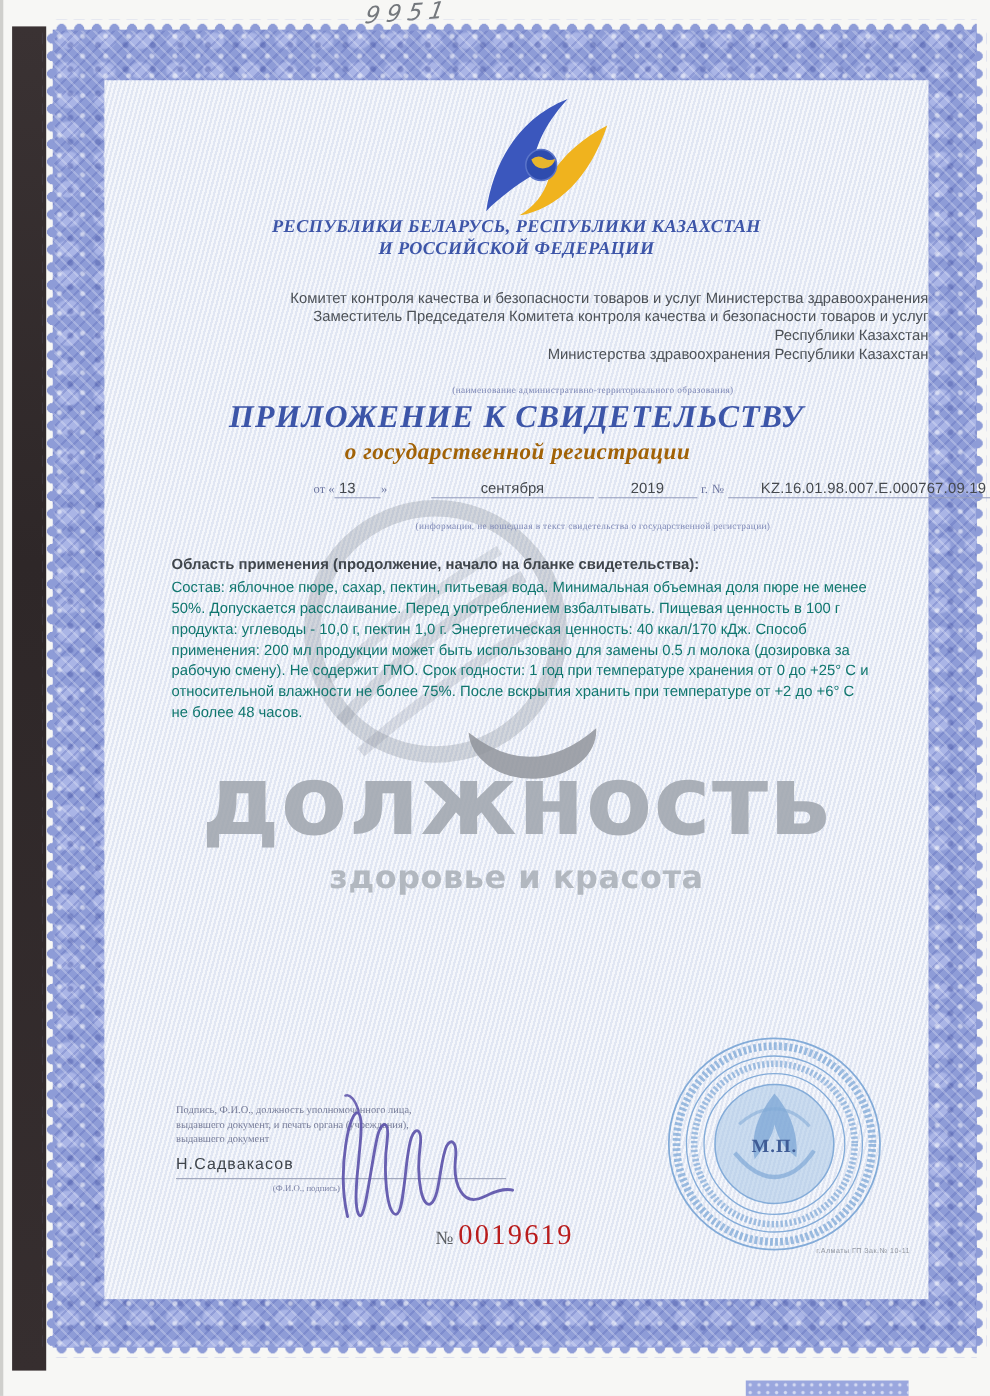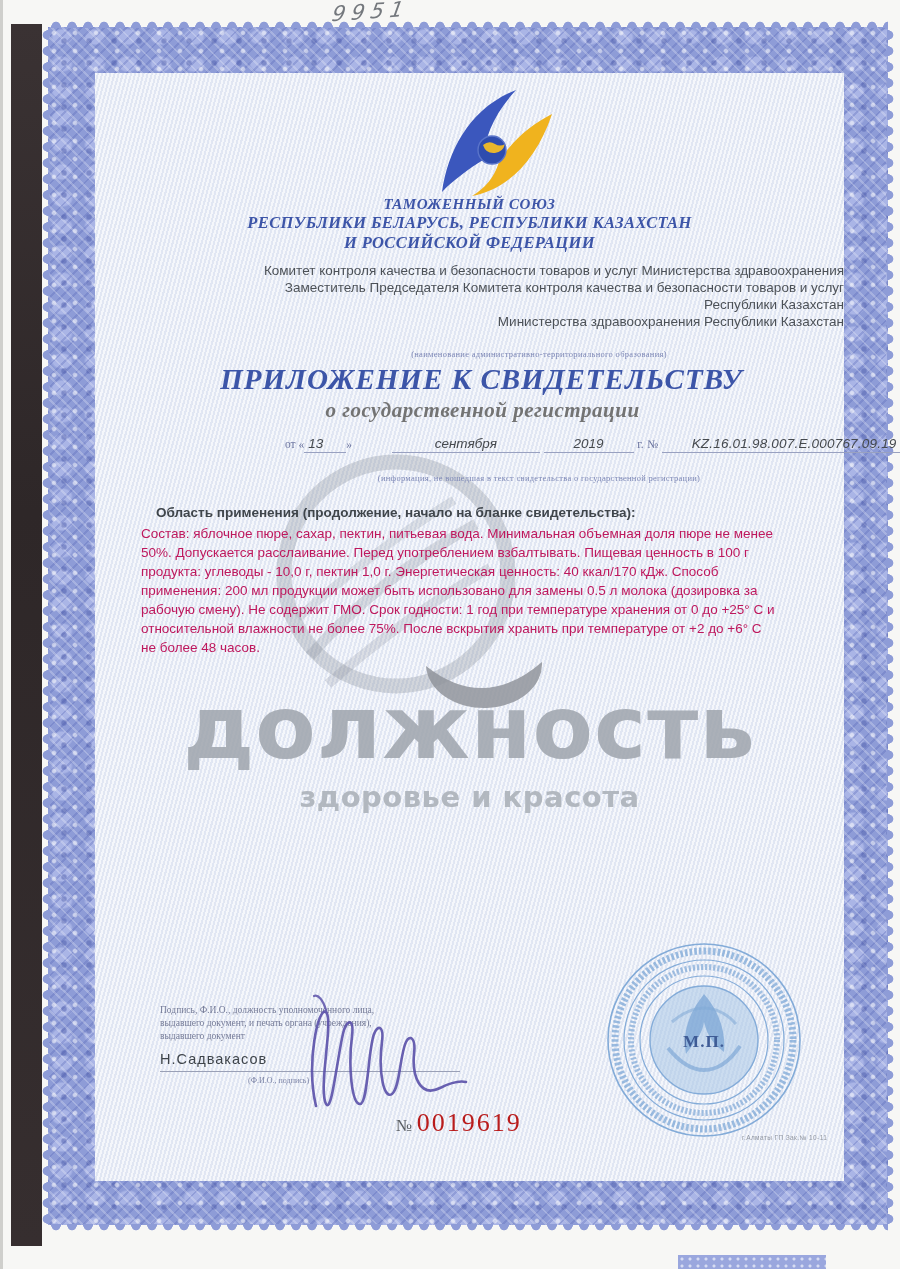--- a/index.html
+++ b/index.html
@@ -70,37 +70,37 @@
   .authority{position:absolute;left:95px;top:262px;width:749px;text-align:right;
     font-size:13.5px;color:#4c5157;line-height:17px;}
   .caption-sm{
     position:absolute;width:866px;left:106px;text-align:center;
     font-family:"Liberation Serif",serif;font-size:8.5px;color:#7e88b6;letter-spacing:.3px;
   }
   .caption-territory{top:349px;}
   .caption-info{top:473px;}
   .doc-title{position:absolute;left:95px;top:363px;width:749px;text-align:center;
     font-family:"Liberation Serif",serif;font-weight:700;font-style:italic;color:#3c55a8;
-    font-size:29px;letter-spacing:1px;margin-left:12px;}
-  .doc-subtitle{position:absolute;left:108px;top:398px;width:749px;text-align:center;
-    font-family:"Liberation Serif",serif;font-weight:700;font-style:italic;color:#737373;
+    font-size:29px;letter-spacing:1px;}
+  .doc-subtitle{position:absolute;left:96px;top:398px;width:749px;text-align:center;
+    font-family:"Liberation Serif",serif;font-weight:700;font-style:italic;color:#a16207;
     font-size:21px;letter-spacing:.5px;}
   
   .date-line{position:absolute;left:285px;top:436px;width:520px;font-size:13.5px;color:#45494e;white-space:nowrap;}
   .date-line .lbl{font-family:"Liberation Serif",serif;font-size:11.5px;color:#6b749f;}
-  .date-line .fill{display:inline-block;text-align:center;border-bottom:1px solid #99a1c0;padding:0 4px 1px 4px;font-style:italic;}
+  .date-line .fill{display:inline-block;text-align:center;border-bottom:1px solid #99a1c0;padding:0 4px 1px 4px;}
   .fill.day{min-width:34px;text-align:left;}
   .fill.month{min-width:140px;margin-left:36px;}
   .fill.year{min-width:82px;}
   .fill.num{min-width:256px;letter-spacing:.2px;}
   
   .app-heading{position:absolute;left:156px;top:505px;width:636px;
     font-size:13.5px;font-weight:700;color:#3f454b;}
-  .app-text{position:absolute;left:141px;top:524px;width:636px;
-    font-size:13.5px;color:#be185d;line-height:19px;}
+  .app-text{position:absolute;left:156px;top:524px;width:636px;
+    font-size:13.5px;color:#0f766e;line-height:19px;}
   
   .sig-caption{position:absolute;left:160px;top:1004px;width:320px;
     font-family:"Liberation Serif",serif;font-size:9.5px;color:#767c98;line-height:13px;}
   .sig-name{position:absolute;left:160px;top:1051px;width:300px;
     font-size:14.5px;color:#3e444a;letter-spacing:1px;border-bottom:1px solid #9aa0b6;
     padding-bottom:4px;}
   .sig-name-caption{position:absolute;left:248px;top:1076px;
     font-family:"Liberation Serif",serif;font-size:8px;color:#7d84a6;}
   .sig-ink{position:absolute;left:268px;top:988px;width:210px;height:135px;}
   
@@ -146,21 +146,20 @@
 
   <svg class="logo" viewBox="0 0 128 108">
     <path d="M14,104 C20,62 42,20 88,2 C66,26 57,48 55,72 C42,80 24,93 14,104 Z" fill="#3b57bd"></path>
     <path d="M124,26 C104,36 84,52 71,74 C66,90 57,100 44,108 C78,102 108,74 124,26 Z" fill="#f0b31e"></path>
     <circle cx="64" cy="62" r="14" fill="#2e4cae"></circle>
     <path d="M55,57 q6,-5 12,-1 q5,3 10,0 q-2,8 -10,9 q-9,1 -12,-8 Z" fill="#e8b62d"></path>
     <circle cx="64" cy="62" r="14" fill="none" stroke="#5a74c9" stroke-width="1.4"></circle>
   </svg>
 
   <div class="union">
-    <div class="l1">ТАМОЖЕННЫЙ СОЮЗ</div>
     <div class="l2">РЕСПУБЛИКИ БЕЛАРУСЬ, РЕСПУБЛИКИ КАЗАХСТАН</div>
     <div class="l3">И РОССИЙСКОЙ ФЕДЕРАЦИИ</div>
   </div>
 
   <div class="authority">
     <div>Комитет контроля качества и безопасности товаров и услуг Министерства здравоохранения</div>
     <div>Заместитель Председателя Комитета контроля качества и безопасности товаров и услуг</div>
     <div>Республики Казахстан</div>
     <div>Министерства здравоохранения Республики Казахстан</div>
   </div>

